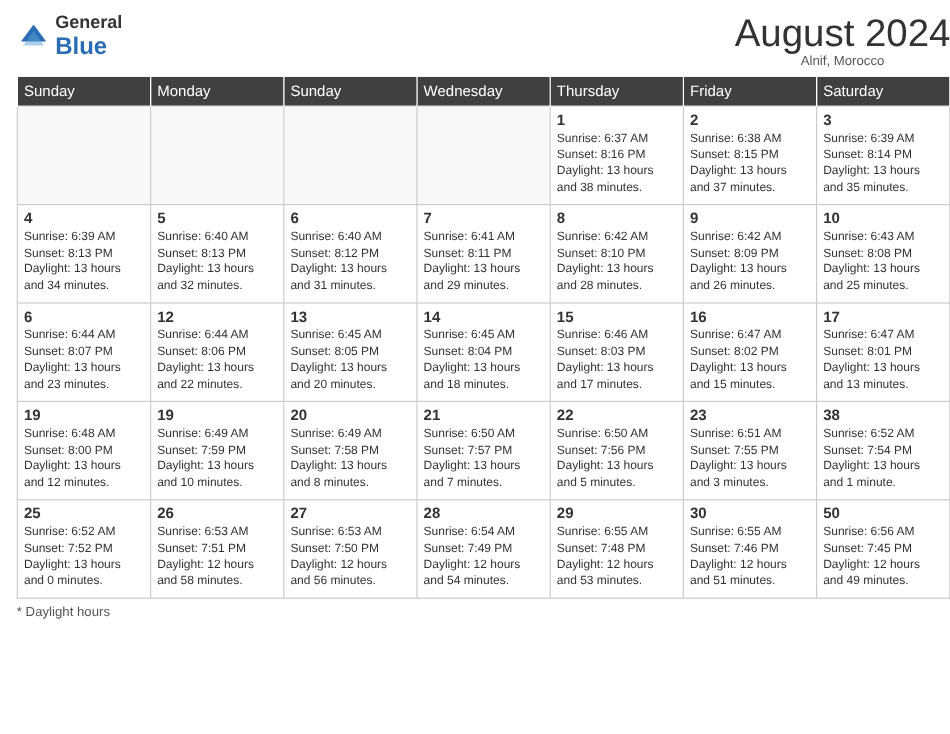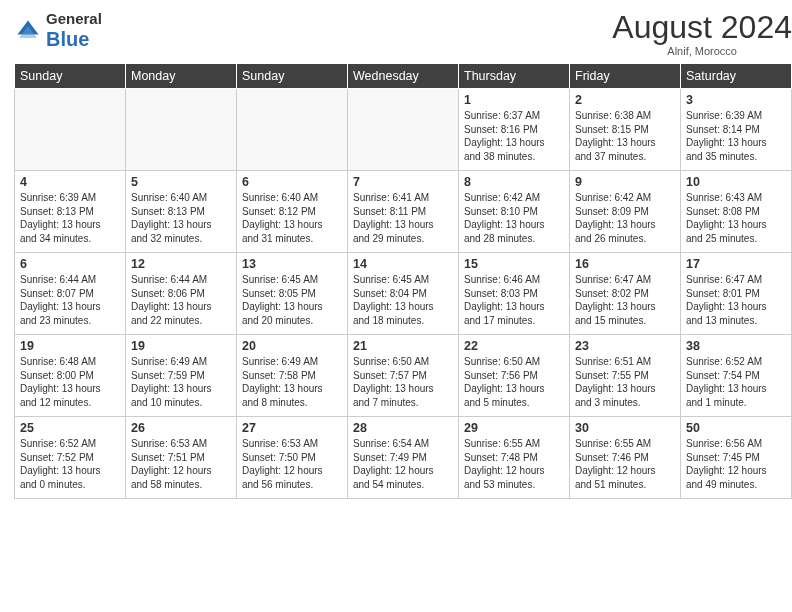--- a/index.html
+++ b/index.html
@@ -265,13 +265,16 @@
           <div class="cell-text">Sunrise: 6:55 AM<br>Sunset: 7:46 PM<br>Daylight: 12 hours and 51 minutes.</div>
           </td>
           <td>
             <span class="day-number">50</span>
           <div class="cell-text">Sunrise: 6:56 AM<br>Sunset: 7:45 PM<br>Daylight: 12 hours and 49 minutes.</div>
           </td>
         </tr>
       </tbody>
   </table>
 
+  <div class="footer-note">
+    * <span>Daylight hours</span>
+  </div>
 </div>
 
 </body></html>

